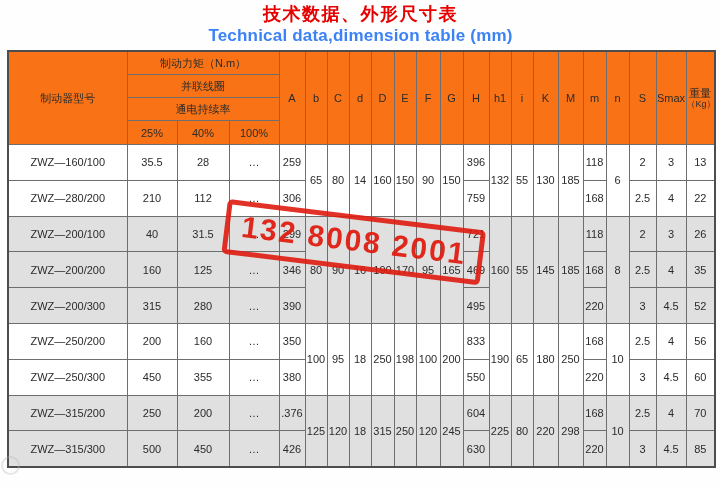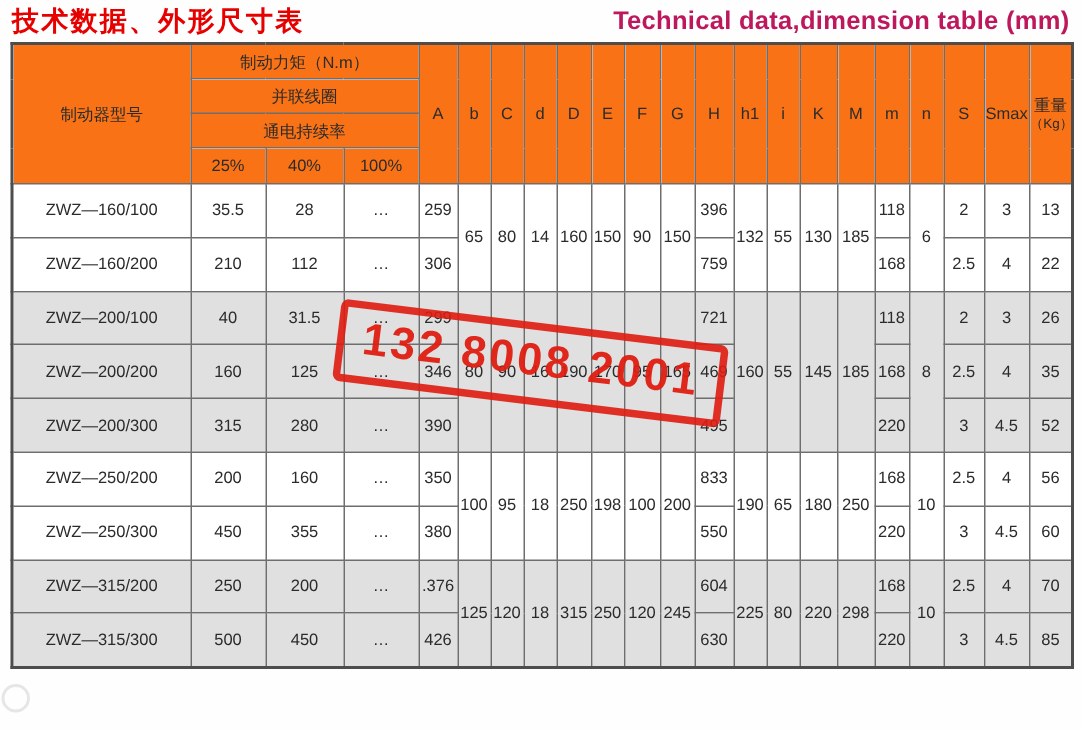--- a/index.html
+++ b/index.html
@@ -1,20 +1,20 @@
 <!DOCTYPE html>
 <html><head>
 <meta charset="utf-8">
 <style>
   html,body{margin:0;padding:0;background:#fff;}
   .sheet{position:relative;width:721px;height:487px;background:#fefefe;overflow:hidden;
          font-family:"Liberation Sans","DejaVu Sans",sans-serif;}
-  .topbar{display:flex;justify-content:space-between;align-items:flex-end;padding:3px 8px 2px 8px;}
+  .topbar{display:flex;justify-content:space-between;align-items:center;padding:3px 8px 2px 8px;flex-direction:column;}
   .title-cn{color:#e60000;font-weight:bold;font-size:18px;letter-spacing:1.5px;line-height:22px;}
-  .title-en{color:#be185d;font-weight:bold;font-size:17px;line-height:22px;letter-spacing:.2px;}
+  .title-en{color:#3b82f6;font-weight:bold;font-size:17px;line-height:22px;letter-spacing:.2px;}
   table{border-collapse:collapse;table-layout:fixed;margin:1px 0 0 7px;width:707px;border:2px solid #4d4d4d;}
   th,td{border:1px solid #6e6e6e;text-align:center;vertical-align:middle;font-size:11px;
         color:#2b2b2b;padding:0;overflow:hidden;font-weight:normal;}
   thead th{background:#f97316;height:22px;}
   thead tr.pct th{height:23px;}
   tbody td{height:34.8px;background:#ffffff;}
   tbody tr.gray td{background:#e0e0e0;}
   .weight-sub{font-size:9px;display:block;line-height:10px;}
   .weight-main{display:block;line-height:12px;}
   .notes{padding:5px 8px 0 8px;color:#35211d;font-weight:bold;font-size:15px;margin-top:40px;}
@@ -118,21 +118,21 @@
           <td rowspan="2">55</td>
           <td rowspan="2">130</td>
           <td rowspan="2">185</td>
           <td>118</td>
           <td rowspan="2">6</td>
           <td>2</td>
           <td>3</td>
           <td>13</td>
         </tr>
         <tr class="">
-          <td>ZWZ—160/200</td>
+          <td>ZWZ—280/200</td>
           <td>210</td>
           <td>112</td>
           <td>…</td>
           <td>306</td>
           <td>759</td>
           <td>168</td>
           <td>2.5</td>
           <td>4</td>
           <td>22</td>
         </tr>

